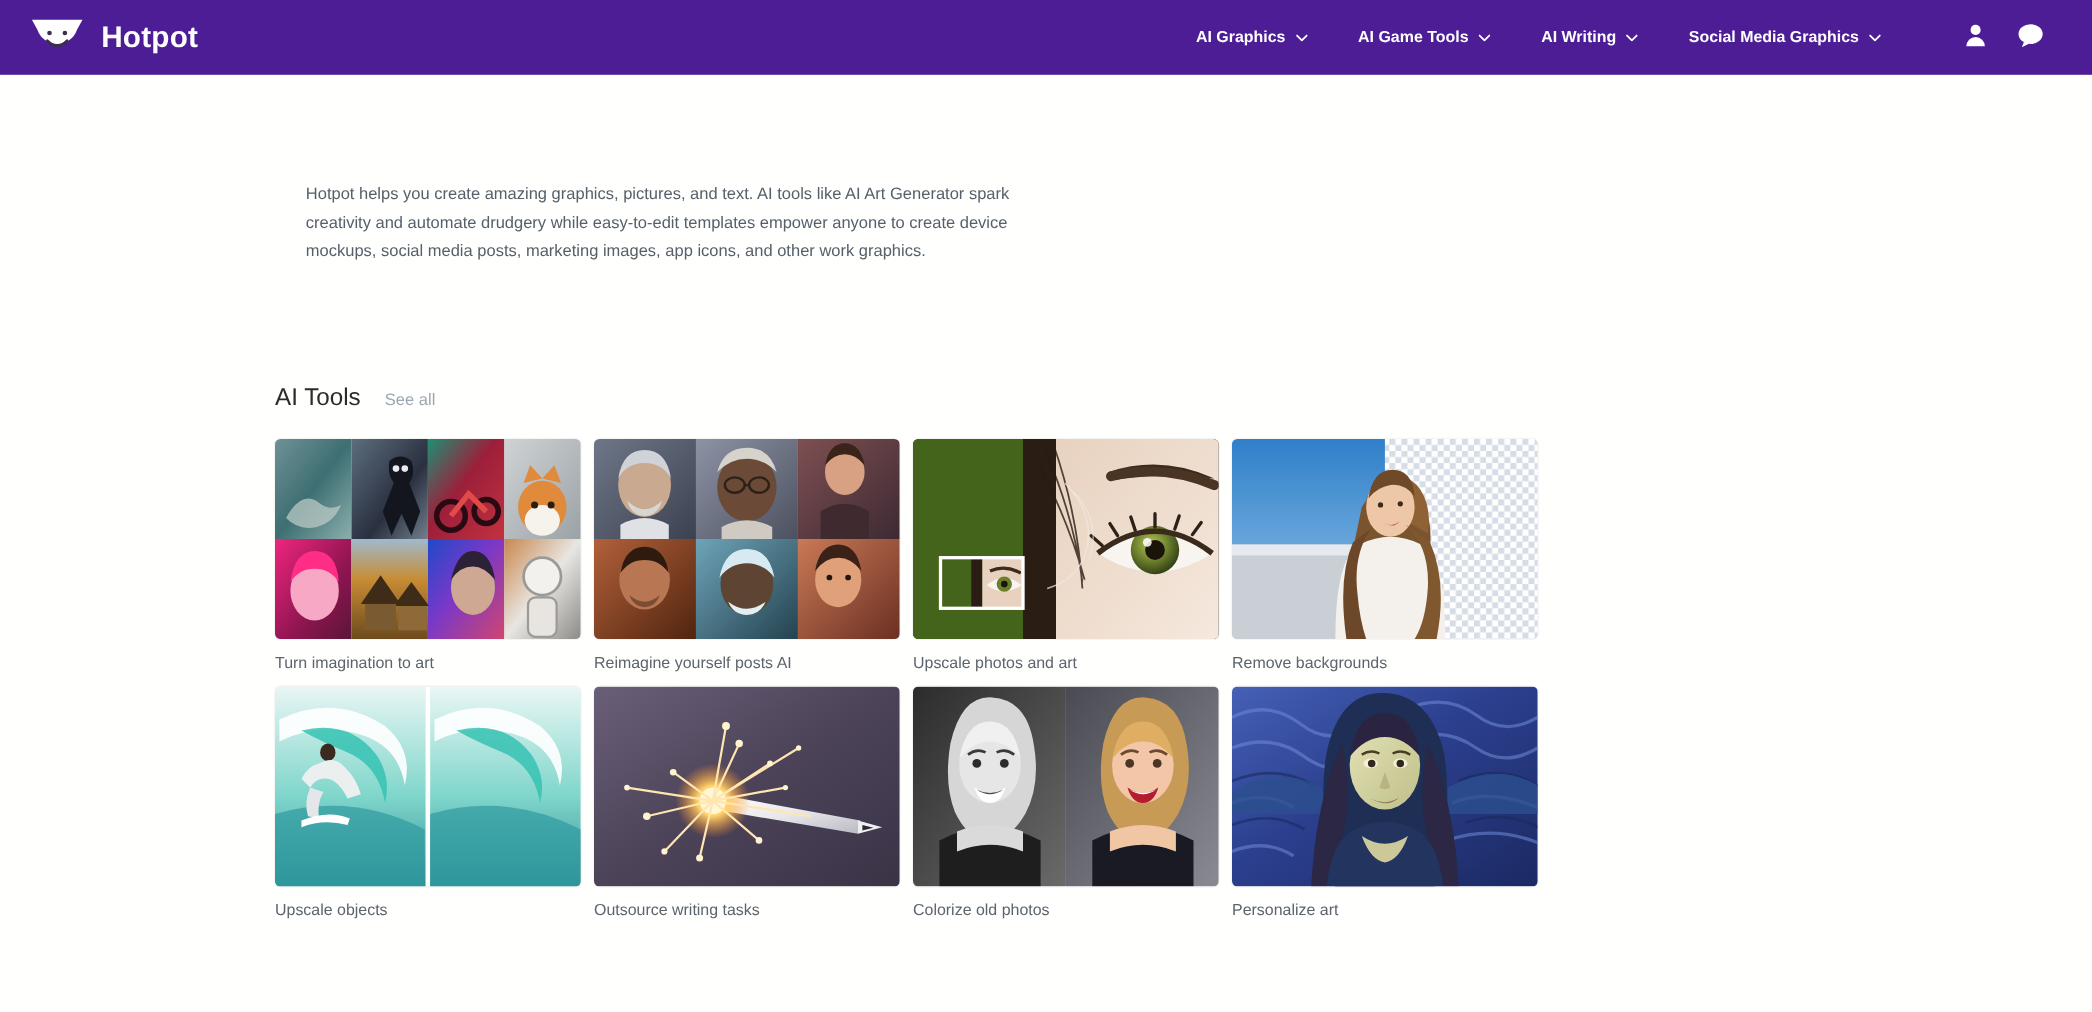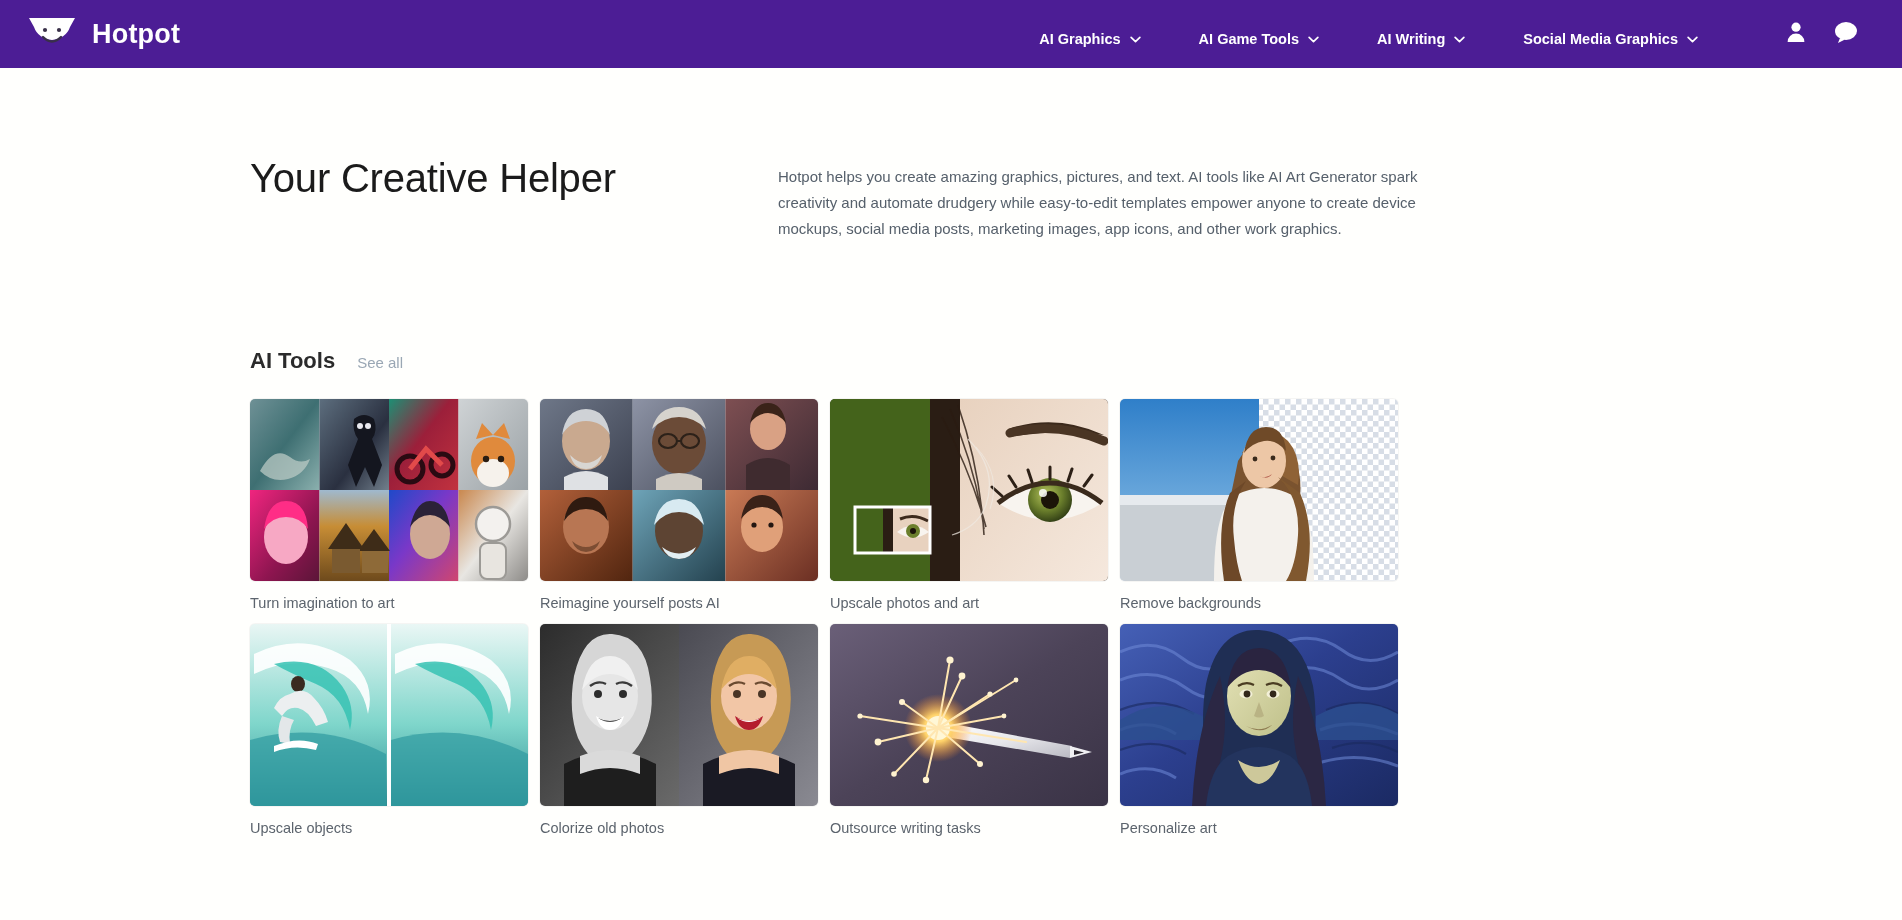--- a/index.html
+++ b/index.html
@@ -24,22 +24,22 @@
   .brand-logo { width: 52px; height: 40px; display: block; }
   .brand-name {
     color: #ffffff;
     font-size: 27px;
     font-weight: 700;
     letter-spacing: .2px;
   }
   .nav {
     margin-left: auto;
     display: flex;
-    align-items: flex-end;
-    gap: 58px;
+    align-items: center;
+    gap: 46px;
   }
   .nav-item {
     display: flex; align-items: center; gap: 9px;
     color: #ffffff;
     font-size: 14.5px;
     font-weight: 700;
     cursor: pointer;
     white-space: nowrap;
   }
   .chev {
@@ -77,21 +77,21 @@
   
   .section-head {
     display: flex;
     align-items: baseline;
     gap: 22px;
     padding: 106px 0 0 250px;
   }
   .section-title {
     font-size: 22px;
     color: #2b2b2b;
-    font-weight: 700;
+    font-weight: 400;
   }
   .see-all {
     font-size: 15px;
     color: #9aa7b4;
     cursor: pointer;
     text-decoration: none;
   }
 
   .grid {
     display: grid;
@@ -188,21 +188,20 @@
         </svg>
       </span>
     </div>
 
   </nav>
 </div>
 
 <div class="main">
 
   <section class="hero">
-    <h1 class="hero-title">Your Creative Helper</h1>
     <p class="hero-desc">Hotpot helps you create amazing graphics, pictures, and text. AI tools like AI Art Generator spark creativity and automate drudgery while easy-to-edit templates empower anyone to create device mockups, social media posts, marketing images, app icons, and other work graphics.</p>
   </section>
 
   <div class="section-head">
     <h2 class="section-title">AI Tools</h2>
     <a class="see-all" href="#">See all</a>
   </div>
 
   <div class="grid">
 
@@ -483,66 +482,20 @@
           <path d="M40 70 q14 -8 24 4 q10 10 14 24 l-12 4 q-8 -16 -18 -18 q-10 -2 -16 8 l-8 -8 q6 -12 16 -14 Z" fill="#eceff0"></path>
           <path d="M32 92 q-6 14 -2 26 l10 2 q-2 -14 4 -24 Z" fill="#e3e7e9"></path>
           <path d="M24 122 q24 -10 44 -2 l-2 6 q-22 -6 -42 2 Z" fill="#ffffff"></path>
 
           <path d="M145 30 q50 -24 96 6 q26 22 18 54 q-6 -36 -40 -46 q-38 -12 -74 6 Z" fill="#ffffff" opacity=".9"></path>
           <path d="M165 40 q44 -10 68 22 q14 20 8 44 q-6 -34 -34 -46 q-24 -10 -42 -20 Z" fill="#36c2b3" opacity=".85"></path>
           <path d="M141 116 q70 -20 137 14 l0 52 l-137 0 Z" fill="#2f9aa0" opacity=".7"></path>
         </svg>
       </div>
       <div class="card-label">Upscale objects</div>
-    </div>
-
-    <div class="card">
-      <div class="card-thumb">
-        <svg viewBox="0 0 278 182" preserveAspectRatio="none">
-          <defs>
-            <linearGradient id="bwbg" x1="0" y1="0" x2="1" y2="1">
-                <stop offset="0" stop-color="#2c2c2c"></stop>
-                <stop offset="1" stop-color="#6a6a6a"></stop>
-              </linearGradient>
-            <linearGradient id="clbg" x1="0" y1="0" x2="1" y2="1">
-                <stop offset="0" stop-color="#4a4a52"></stop>
-                <stop offset="1" stop-color="#8a8a92"></stop>
-              </linearGradient>
-          </defs>
-          <rect x="0" y="0" width="139" height="182" fill="url(#bwbg)"></rect>
-          <rect x="139" y="0" width="139" height="182" fill="url(#clbg)"></rect>
-
-          <g>
-            <path d="M34 52 q10 -44 38 -42 q32 2 38 44 q6 36 -8 62 q-14 24 -32 24 q-20 0 -32 -26 q-10 -26 -4 -62 Z" fill="#d6d6d6"></path>
-            <ellipse cx="70" cy="72" rx="28" ry="34" fill="#e6e6e6"></ellipse>
-            <path d="M42 66 q6 -34 28 -34 q22 0 28 34 q-12 -16 -28 -16 q-16 0 -28 16 Z" fill="#f0f0f0"></path>
-            <circle cx="58" cy="70" r="4" fill="#2c2c2c"></circle>
-              <circle cx="83" cy="70" r="4" fill="#2c2c2c"></circle>
-            <path d="M50 62 q8 -6 16 -2 M76 60 q8 -4 16 2" stroke="#3a3a3a" stroke-width="2.4" fill="none"></path>
-            <path d="M56 92 q14 10 28 0 q-4 14 -14 14 q-10 0 -14 -14 Z" fill="#ffffff"></path>
-            <path d="M58 94 q12 6 24 0 q-6 4 -12 4 q-6 0 -12 -4 Z" fill="#4a4a4a"></path>
-            <path d="M24 140 q46 -24 92 0 l0 42 l-92 0 Z" fill="#1e1e1e"></path>
-            <path d="M40 132 q30 -12 60 0 l0 18 q-30 -12 -60 0 Z" fill="#dadada"></path>
-          </g>
-
-          <g>
-            <path d="M173 52 q10 -44 38 -42 q32 2 38 44 q6 36 -8 62 q-14 24 -32 24 q-20 0 -32 -26 q-10 -26 -4 -62 Z" fill="#c79a55"></path>
-            <ellipse cx="209" cy="72" rx="28" ry="34" fill="#f2c6a6"></ellipse>
-            <path d="M181 66 q6 -34 28 -34 q22 0 28 34 q-12 -16 -28 -16 q-16 0 -28 16 Z" fill="#e0ae63"></path>
-            <circle cx="197" cy="70" r="4" fill="#4a3526"></circle>
-              <circle cx="222" cy="70" r="4" fill="#4a3526"></circle>
-            <path d="M189 62 q8 -6 16 -2 M215 60 q8 -4 16 2" stroke="#6a4a30" stroke-width="2.4" fill="none"></path>
-            <path d="M195 92 q14 10 28 0 q-4 14 -14 14 q-10 0 -14 -14 Z" fill="#b41d2e"></path>
-            <path d="M197 94 q12 6 24 0 q-6 4 -12 4 q-6 0 -12 -4 Z" fill="#ffffff"></path>
-            <path d="M163 140 q46 -24 92 0 l0 42 l-92 0 Z" fill="#1a1a24"></path>
-            <path d="M179 132 q30 -12 60 0 l0 18 q-30 -12 -60 0 Z" fill="#f0c6a4"></path>
-          </g>
-        </svg>
-      </div>
-      <div class="card-label">Colorize old photos</div>
     </div>
 
     <div class="card">
       <div class="card-thumb">
         <svg viewBox="0 0 278 182" preserveAspectRatio="none">
           <defs>
             <linearGradient id="pbg" x1="0" y1="0" x2="1" y2="1">
               <stop offset="0" stop-color="#6a5f78"></stop>
                 <stop offset=".5" stop-color="#4c4358"></stop>
                 <stop offset="1" stop-color="#3a3346"></stop>
@@ -596,20 +549,66 @@
           </g>
         </svg>
       </div>
       <div class="card-label">Outsource writing tasks</div>
     </div>
 
     <div class="card">
       <div class="card-thumb">
         <svg viewBox="0 0 278 182" preserveAspectRatio="none">
           <defs>
+            <linearGradient id="bwbg" x1="0" y1="0" x2="1" y2="1">
+                <stop offset="0" stop-color="#2c2c2c"></stop>
+                <stop offset="1" stop-color="#6a6a6a"></stop>
+              </linearGradient>
+            <linearGradient id="clbg" x1="0" y1="0" x2="1" y2="1">
+                <stop offset="0" stop-color="#4a4a52"></stop>
+                <stop offset="1" stop-color="#8a8a92"></stop>
+              </linearGradient>
+          </defs>
+          <rect x="0" y="0" width="139" height="182" fill="url(#bwbg)"></rect>
+          <rect x="139" y="0" width="139" height="182" fill="url(#clbg)"></rect>
+
+          <g>
+            <path d="M34 52 q10 -44 38 -42 q32 2 38 44 q6 36 -8 62 q-14 24 -32 24 q-20 0 -32 -26 q-10 -26 -4 -62 Z" fill="#d6d6d6"></path>
+            <ellipse cx="70" cy="72" rx="28" ry="34" fill="#e6e6e6"></ellipse>
+            <path d="M42 66 q6 -34 28 -34 q22 0 28 34 q-12 -16 -28 -16 q-16 0 -28 16 Z" fill="#f0f0f0"></path>
+            <circle cx="58" cy="70" r="4" fill="#2c2c2c"></circle>
+              <circle cx="83" cy="70" r="4" fill="#2c2c2c"></circle>
+            <path d="M50 62 q8 -6 16 -2 M76 60 q8 -4 16 2" stroke="#3a3a3a" stroke-width="2.4" fill="none"></path>
+            <path d="M56 92 q14 10 28 0 q-4 14 -14 14 q-10 0 -14 -14 Z" fill="#ffffff"></path>
+            <path d="M58 94 q12 6 24 0 q-6 4 -12 4 q-6 0 -12 -4 Z" fill="#4a4a4a"></path>
+            <path d="M24 140 q46 -24 92 0 l0 42 l-92 0 Z" fill="#1e1e1e"></path>
+            <path d="M40 132 q30 -12 60 0 l0 18 q-30 -12 -60 0 Z" fill="#dadada"></path>
+          </g>
+
+          <g>
+            <path d="M173 52 q10 -44 38 -42 q32 2 38 44 q6 36 -8 62 q-14 24 -32 24 q-20 0 -32 -26 q-10 -26 -4 -62 Z" fill="#c79a55"></path>
+            <ellipse cx="209" cy="72" rx="28" ry="34" fill="#f2c6a6"></ellipse>
+            <path d="M181 66 q6 -34 28 -34 q22 0 28 34 q-12 -16 -28 -16 q-16 0 -28 16 Z" fill="#e0ae63"></path>
+            <circle cx="197" cy="70" r="4" fill="#4a3526"></circle>
+              <circle cx="222" cy="70" r="4" fill="#4a3526"></circle>
+            <path d="M189 62 q8 -6 16 -2 M215 60 q8 -4 16 2" stroke="#6a4a30" stroke-width="2.4" fill="none"></path>
+            <path d="M195 92 q14 10 28 0 q-4 14 -14 14 q-10 0 -14 -14 Z" fill="#b41d2e"></path>
+            <path d="M197 94 q12 6 24 0 q-6 4 -12 4 q-6 0 -12 -4 Z" fill="#ffffff"></path>
+            <path d="M163 140 q46 -24 92 0 l0 42 l-92 0 Z" fill="#1a1a24"></path>
+            <path d="M179 132 q30 -12 60 0 l0 18 q-30 -12 -60 0 Z" fill="#f0c6a4"></path>
+          </g>
+        </svg>
+      </div>
+      <div class="card-label">Colorize old photos</div>
+    </div>
+
+    <div class="card">
+      <div class="card-thumb">
+        <svg viewBox="0 0 278 182" preserveAspectRatio="none">
+          <defs>
             <linearGradient id="vg" x1="0" y1="0" x2="1" y2="1">
               <stop offset="0" stop-color="#4560b6"></stop>
                 <stop offset=".45" stop-color="#2c3f8e"></stop>
                 <stop offset="1" stop-color="#1b2a63"></stop>
             </linearGradient>
             <linearGradient id="mlskin" x1="0" y1="0" x2="1" y2="1">
               <stop offset="0" stop-color="#e4e2b6"></stop>
                 <stop offset="1" stop-color="#bfc08a"></stop>
             </linearGradient>
           </defs>

